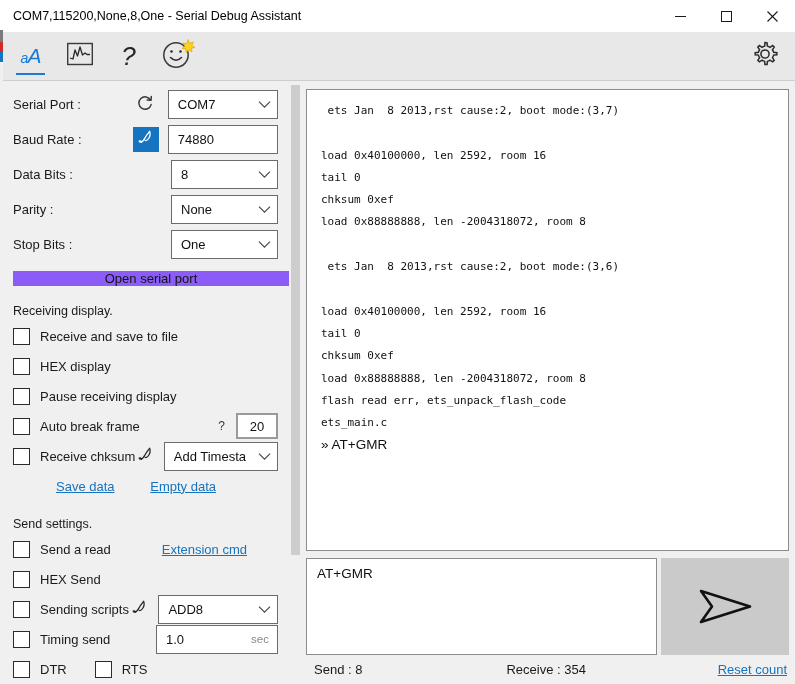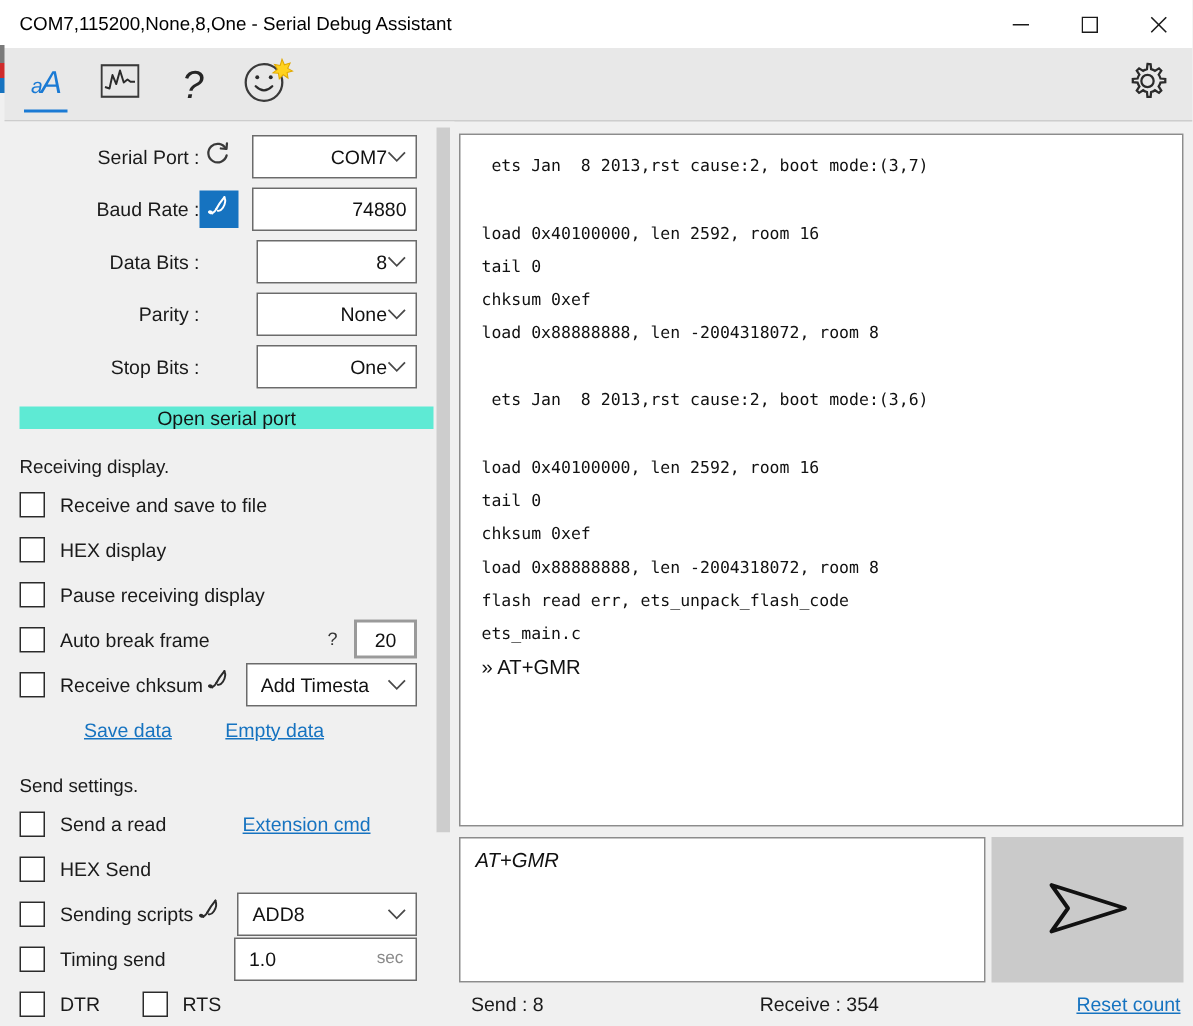--- a/index.html
+++ b/index.html
@@ -92,21 +92,21 @@
     width: 303px; min-width: 303px;
     background: #f0f0f0;
     position: relative;
     padding: 8px 0 0 0;
     display: flex; flex-direction: column;
   }
   .lp-inner { padding: 0 14px 0 13px; width: 292px; }
 
   .row {
     display: flex; align-items: center;
-    height: 31px; margin-bottom: 4px; text-align: right;
+    height: 31px; margin-bottom: 4px;
   }
   .row-label {
     font-size: 13px; color: #1a1a1a;
     width: 120px; flex-shrink: 0;
   }
   .refresh-btn {
     width: 28px; height: 24px;
     display: flex; align-items: center; justify-content: center;
     margin-right: 10px; cursor: default;
   }
@@ -127,21 +127,21 @@
     font-size: 13px; color: #111;
     position: relative;
     cursor: default;
   }
   .ctl .val { flex: 1; white-space: nowrap; overflow: hidden; }
   .ctl .chev { margin-left: auto; }
 
   .open-btn {
     margin: 7px 14px 0 13px;
     height: 30px;
-    background: #5eead4;
+    background: #8b5cf6;
     display: flex; align-items: center; justify-content: center;
     font-size: 13px; color: #141414;
     cursor: default;
   }
 
   .divider {
     height: 1px; background: #c4c4c4;
     margin: 11px 14px 0 13px;
   }
 
@@ -242,21 +242,20 @@
   .term-line.prop {
     font-family: "Liberation Sans", sans-serif;
     font-size: 13.5px;
   }
   .term-blank { height: 22.3px; }
 
   .send-area {
     height: 97px; min-height: 97px;
     display: flex;
     margin-top: 7px;
-    font-style: italic;
   }
   .send-box {
     flex: 1;
     background: #fff;
     border: 1px solid #8c8c8c;
     padding: 7px 8px 0 10px;
     font-size: 13.5px; color: #111;
     min-width: 0;
     cursor: text;
   }

